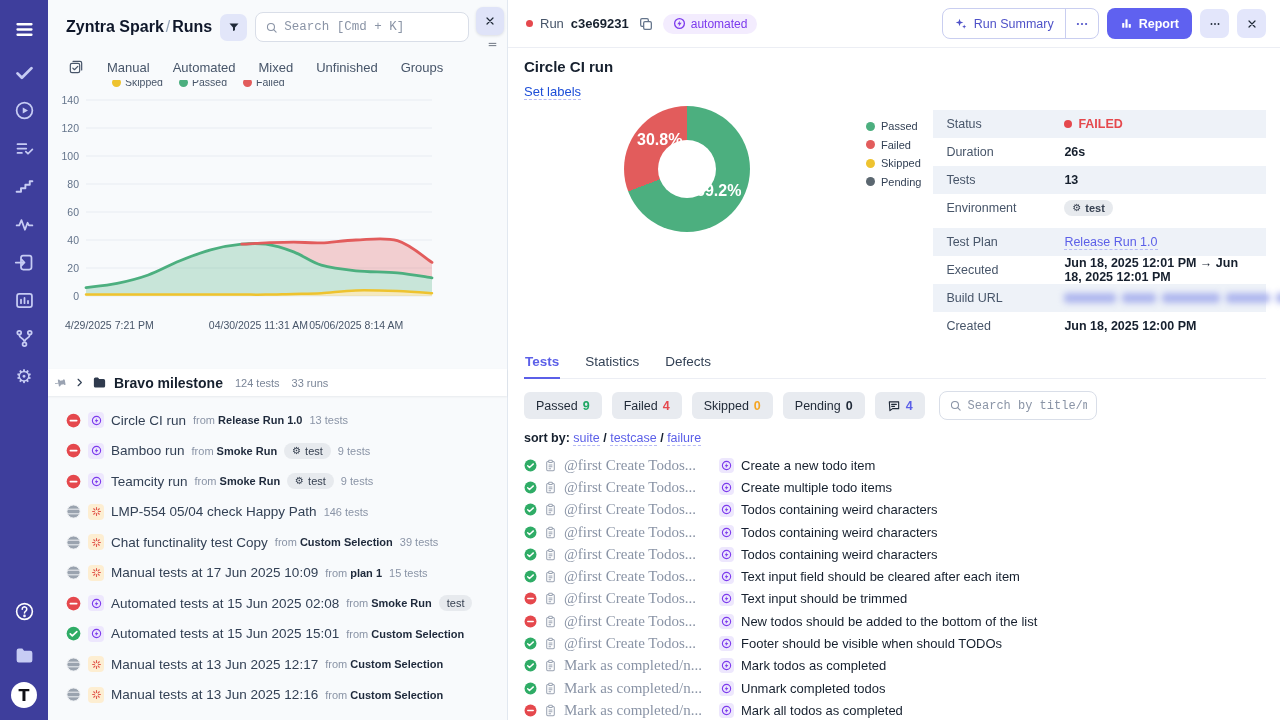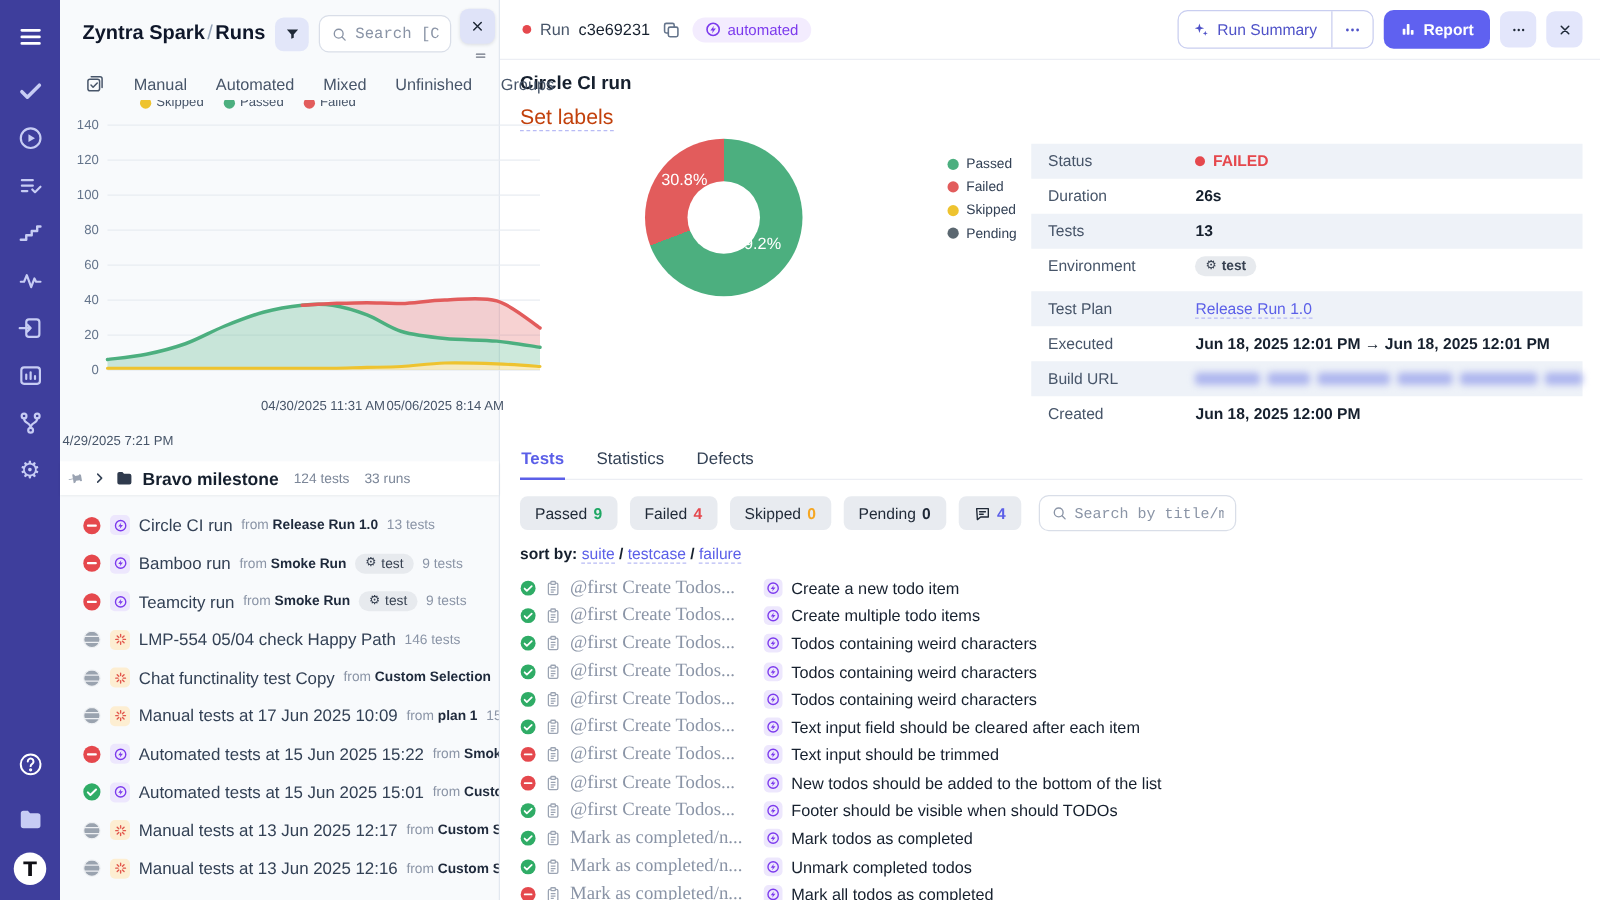--- a/index.html
+++ b/index.html
@@ -9,21 +9,21 @@
   .icon svg{width:100%;height:100%;display:block}
 
   
   .sidebar{width:48px;background:#3e3e9c;display:flex;flex-direction:column;align-items:center;padding:10px 0 12px;flex-shrink:0}
   .sb-icon{width:21px;height:21px;color:#c7ccf4;margin:8.5px 0;cursor:pointer}
   .sb-icon:first-child{color:#fff;margin-bottom:14px}
   .sb-spacer{flex:1}
   .sb-logo{width:26px;height:26px;border-radius:50%;background:#fff;color:#101015;display:flex;align-items:center;justify-content:center;font-weight:900;font-size:16px;margin-top:8px;cursor:pointer;font-family:"DejaVu Sans",sans-serif}
 
   
-  .left-panel{width:352px;background:#f8fafc;border-right:1px solid #e2e8f0;position:relative;display:flex;flex-direction:column;flex-shrink:0}
+  .left-panel{width:460px;background:#f8fafc;border-right:1px solid #e2e8f0;position:relative;display:flex;flex-direction:column;flex-shrink:0}
   .lp-header{display:flex;align-items:center;gap:8px;padding:12px 38px 4px 18px}
   .lp-title{font-size:16px;font-weight:bold;white-space:nowrap;color:#0f172a}
   .lp-title .sep{color:#94a3b8;font-weight:normal;padding:0 2px}
   .filter-btn{width:27px;height:27px;border-radius:7px;background:#e2e6f9;display:flex;align-items:center;justify-content:center;color:#1f2937;cursor:pointer;flex-shrink:0}
   .filter-btn .icon{width:12px;height:12px}
   .search-box{flex:1;height:30px;background:#fff;border:1px solid #d9dee8;border-radius:8px;display:flex;align-items:center;gap:6px;padding:0 9px;color:#8a94a6;min-width:0}
   .search-box .icon{width:13px;height:13px}
   .search-box input{border:0;outline:0;width:100%;font-size:12.5px;color:#334155;background:transparent;font-family:Liberation Mono, monospace}
   .search-box input::placeholder{color:#8a94a6}
   .lp-close{position:absolute;top:7px;right:3px;width:28px;height:28px;background:#dfe3f8;border-radius:7px;display:flex;align-items:center;justify-content:center;color:#1f2937;cursor:pointer;box-shadow:0 1px 3px rgba(15,23,42,.12);z-index:3}
@@ -57,43 +57,43 @@
   .run-from b{color:#1e293b}
   .env-badge{background:#e7eaee;border-radius:9px;padding:2px 8px;font-size:11px;color:#374151;display:flex;align-items:center;gap:4px;flex-shrink:0}
   .gear{font-family:"DejaVu Sans",sans-serif;font-style:normal;line-height:1;font-size:10px}
   .run-tests{font-size:11px;color:#8a94a6}
 
   
   .main{flex:1;display:flex;flex-direction:column;min-width:0;background:#fff}
   .topbar{height:48px;border-bottom:1px solid #eceef4;display:flex;align-items:center;justify-content:space-between;padding:0 14px 0 18px;flex-shrink:0}
   .tb-left{display:flex;align-items:center;gap:7px;font-size:13px;color:#475569}
   .red-dot{width:7px;height:7px;border-radius:50%;background:#e5484d;flex-shrink:0}
-  .run-id{font-weight:normal;color:#16202e}
+  .run-id{font-weight:bold;color:#16202e}
   .copy-btn{width:16px;height:16px;color:#64748b;cursor:pointer;margin:0 2px}
   .auto-badge{display:flex;align-items:center;gap:5px;background:#f3ecfe;color:#7c3aed;border-radius:12px;padding:3px 10px;font-size:12px;cursor:pointer}
   .auto-badge .icon{width:13px;height:13px}
   .tb-right{display:flex;align-items:center;gap:8px}
   .btn-summary{display:flex;align-items:stretch;height:31px;border:1px solid #c9cef0;border-radius:8px;background:#fff;color:#4f52c8;font-size:12.5px;cursor:pointer}
   .btn-summary .seg1{display:flex;align-items:center;gap:6px;padding:0 11px}
   .btn-summary .seg2{border-left:1px solid #c9cef0;padding:0 9px;display:flex;align-items:center}
   .btn-summary .icon{width:14px;height:14px}
   .dots-icon{width:13px;height:13px}
   .btn-report{display:flex;align-items:center;gap:6px;height:31px;background:#5f61f0;color:#fff;border-radius:8px;padding:0 13px;font-size:12.5px;font-weight:bold;cursor:pointer}
   .btn-report .icon{width:13px;height:13px}
   .sq-btn{width:29px;height:29px;background:#e3e6fb;border-radius:7px;display:flex;align-items:center;justify-content:center;color:#1f2937;cursor:pointer}
   .sq-btn .icon{width:12px;height:12px}
 
   .content{flex:1;padding:10px 14px 0 16px;overflow:hidden}
   .rv-title{font-size:15px;font-weight:bold;color:#16202e}
-  .set-labels{display:inline-block;margin-top:9px;font-size:17px;color:#c2410c;border-bottom:1px dashed #b8bbf5;cursor:pointer}
+  .set-labels{display:inline-block;margin-top:9px;font-size:13px;color:#1d4ed8;border-bottom:1px dashed #b8bbf5;cursor:pointer}
   .overview{display:flex;margin-top:6px}
   .donut-wrap{margin-left:100px;position:relative;width:126px;height:126px;flex-shrink:0}
   .donut{width:100%;height:100%;border-radius:50%}
   .donut-hole{position:absolute;left:50%;top:50%;width:58px;height:58px;margin:-29px 0 0 -29px;background:#fff;border-radius:50%}
-  .donut-label{position:absolute;color:#fff;font-size:13px;font-weight:normal}
+  .donut-label{position:absolute;color:#fff;font-size:16px;font-weight:bold}
   .pie-legend{margin-left:116px;margin-top:14px;display:flex;flex-direction:column;gap:6.5px;font-size:11px;color:#334155;flex-shrink:0}
   .pie-legend-item{display:flex;align-items:center;gap:6px;white-space:nowrap}
   .details{flex:1;margin-left:12px;margin-top:4px;font-size:12.5px;min-width:0}
   .detail-row{display:flex;align-items:center;min-height:28px;padding:0 13px}
   .detail-row.alt{background:#eef2f8}
   .detail-row.gap{margin-top:6px}
   .detail-label{width:118px;color:#475569;flex-shrink:0}
   .detail-value{font-weight:bold;color:#16202e;display:flex;align-items:center;gap:6px}
   .detail-value.status{color:#e5484d}
   .detail-value .sdot{width:8px;height:8px;border-radius:50%;background:#e5484d;display:inline-block}
@@ -286,21 +286,21 @@
         <line x1="38" y1="10" x2="384" y2="10" stroke="#e8ecf2" stroke-width="1"></line>
         <text x="31" y="13.5" text-anchor="end" font-size="10.5" fill="#64748b" font-family="Liberation Sans,sans-serif">140</text>
         <path d="M38.0 204.6 C43.2 204.6 58.8 204.6 69.1 204.6 C79.5 204.6 89.9 204.6 100.3 204.6 C110.7 204.6 121.0 204.6 131.4 204.6 C141.8 204.6 152.2 204.6 162.6 204.6 C172.9 204.6 184.5 204.6 193.7 204.6 C202.9 204.6 209.3 204.7 217.9 204.6 C226.6 204.5 236.4 204.1 245.6 203.9 C254.8 203.7 262.9 203.8 273.3 203.2 C283.7 202.6 295.2 200.8 307.9 200.4 C320.6 200.1 336.7 200.6 349.4 201.1 C362.1 201.6 378.2 202.8 384.0 203.2 L384.0 206.0 C378.2 206.0 362.1 206.0 349.4 206.0 C336.7 206.0 320.6 206.0 307.9 206.0 C295.2 206.0 283.7 206.0 273.3 206.0 C262.9 206.0 254.8 206.0 245.6 206.0 C236.4 206.0 226.6 206.0 217.9 206.0 C209.3 206.0 202.9 206.0 193.7 206.0 C184.5 206.0 172.9 206.0 162.6 206.0 C152.2 206.0 141.8 206.0 131.4 206.0 C121.0 206.0 110.7 206.0 100.3 206.0 C89.9 206.0 79.5 206.0 69.1 206.0 C58.8 206.0 43.2 206.0 38.0 206.0 Z" fill="rgba(238,195,47,.30)" stroke="none"></path>
         <path d="M38.0 197.6 C43.2 196.9 58.8 195.5 69.1 193.4 C79.5 191.3 89.9 188.7 100.3 185.0 C110.7 181.3 121.0 175.2 131.4 171.0 C141.8 166.8 152.2 162.6 162.6 159.8 C172.9 157.0 184.5 155.1 193.7 154.2 C202.9 153.3 209.3 152.9 217.9 154.2 C226.6 155.5 236.4 158.4 245.6 161.9 C254.8 165.4 262.9 172.0 273.3 175.2 C283.7 178.3 295.2 179.5 307.9 180.8 C320.6 182.1 336.7 181.7 349.4 182.9 C362.1 184.1 378.2 187.0 384.0 187.8 L384.0 203.2 C378.2 202.8 362.1 201.6 349.4 201.1 C336.7 200.6 320.6 200.1 307.9 200.4 C295.2 200.8 283.7 202.6 273.3 203.2 C262.9 203.8 254.8 203.7 245.6 203.9 C236.4 204.1 226.6 204.5 217.9 204.6 C209.3 204.7 202.9 204.6 193.7 204.6 C184.5 204.6 172.9 204.6 162.6 204.6 C152.2 204.6 141.8 204.6 131.4 204.6 C121.0 204.6 110.7 204.6 100.3 204.6 C89.9 204.6 79.5 204.6 69.1 204.6 C58.8 204.6 43.2 204.6 38.0 204.6 Z" fill="rgba(76,175,127,.28)" stroke="none"></path>
         <path d="M193.7 154.2 C197.7 154.0 209.3 153.2 217.9 152.8 C226.6 152.5 236.4 152.1 245.6 152.1 C254.8 152.1 262.9 153.2 273.3 152.8 C283.7 152.5 295.2 150.3 307.9 150.0 C320.6 149.7 336.7 147.0 349.4 150.7 C362.1 154.4 378.2 168.8 384.0 172.4 L384.0 187.8 C378.2 187.0 362.1 184.1 349.4 182.9 C336.7 181.7 320.6 182.1 307.9 180.8 C295.2 179.5 283.7 178.3 273.3 175.2 C262.9 172.0 254.8 165.4 245.6 161.9 C236.4 158.4 226.6 155.5 217.9 154.2 C209.3 152.9 197.7 154.2 193.7 154.2 Z" fill="rgba(226,92,92,.28)" stroke="none"></path>
         <path d="M38.0 204.6 C43.2 204.6 58.8 204.6 69.1 204.6 C79.5 204.6 89.9 204.6 100.3 204.6 C110.7 204.6 121.0 204.6 131.4 204.6 C141.8 204.6 152.2 204.6 162.6 204.6 C172.9 204.6 184.5 204.6 193.7 204.6 C202.9 204.6 209.3 204.7 217.9 204.6 C226.6 204.5 236.4 204.1 245.6 203.9 C254.8 203.7 262.9 203.8 273.3 203.2 C283.7 202.6 295.2 200.8 307.9 200.4 C320.6 200.1 336.7 200.6 349.4 201.1 C362.1 201.6 378.2 202.8 384.0 203.2" fill="none" stroke="#eec32f" stroke-width="2.5" stroke-linecap="round"></path>
         <path d="M38.0 197.6 C43.2 196.9 58.8 195.5 69.1 193.4 C79.5 191.3 89.9 188.7 100.3 185.0 C110.7 181.3 121.0 175.2 131.4 171.0 C141.8 166.8 152.2 162.6 162.6 159.8 C172.9 157.0 184.5 155.1 193.7 154.2 C202.9 153.3 209.3 152.9 217.9 154.2 C226.6 155.5 236.4 158.4 245.6 161.9 C254.8 165.4 262.9 172.0 273.3 175.2 C283.7 178.3 295.2 179.5 307.9 180.8 C320.6 182.1 336.7 181.7 349.4 182.9 C362.1 184.1 378.2 187.0 384.0 187.8" fill="none" stroke="#4caf7f" stroke-width="2.8" stroke-linecap="round"></path>
         <path d="M193.7 154.2 C197.7 154.0 209.3 153.2 217.9 152.8 C226.6 152.5 236.4 152.1 245.6 152.1 C254.8 152.1 262.9 153.2 273.3 152.8 C283.7 152.5 295.2 150.3 307.9 150.0 C320.6 149.7 336.7 147.0 349.4 150.7 C362.1 154.4 378.2 168.8 384.0 172.4" fill="none" stroke="#e25c5c" stroke-width="2.8" stroke-linecap="round"></path>
       </svg>
     <div class="lp-xlabels" id="lp-xlabels">
-        <span class="lp-xlabel" style="left: 2px; margin-top: 28px;">4/29/2025 7:21 PM</span>
+        <span class="lp-xlabel" style="left: 17px;">4/29/2025 7:21 PM</span>
         <span class="lp-xlabel" style="left: 160.83px;">04/30/2025 11:31 AM</span>
         <span class="lp-xlabel" style="left: 261.17px;">05/06/2025 8:14 AM</span>
       </div>
   </div>
 
   <div class="milestone">
     <span class="ms-pin icon">
         <svg viewBox="0 0 24 24" fill="currentColor">
           <path d="M14.5 2.5 21.5 9.5 19.7 11.3 17.8 10.8 13.8 14.8 14.5 18.3 12.7 20.1 8.3 15.7 3.5 20.5 2.5 19.5 7.3 14.7 2.9 10.3 4.7 8.5 8.2 9.2 12.2 5.2 11.7 3.3z"></path>
         </svg>
@@ -441,21 +441,21 @@
           </svg>
         </span>
         <span class="run-type automated">
           <span class="icon ">
             <svg viewBox="0 0 24 24" fill="none" stroke="currentColor" stroke-width="2.4">
               <circle cx="12" cy="12" r="9"></circle>
               <path d="m13.2 6.5-5.3 7h3.6L10.3 18l5.8-7.2h-4z" fill="currentColor" stroke="none"></path>
             </svg>
           </span>
         </span>
-        <span class="run-name">Automated tests at 15 Jun 2025 15:22</span>
+        <span class="run-name">Automated tests at 15 Jun 2025 02:08</span>
         <span class="run-from">from <b>Smoke Run</b></span>
         <span class="env-badge">test</span>
       </div>
       <div class="run-row">
         <span class="icon run-status">
           <svg viewBox="0 0 24 24">
             <circle cx="12" cy="12" r="11" fill="#2fac66"></circle>
             <path d="m6.8 12.6 3.3 3.3L17.3 9" stroke="#fff" stroke-width="2.6" fill="none" stroke-linecap="round" stroke-linejoin="round"></path>
           </svg>
         </span>

